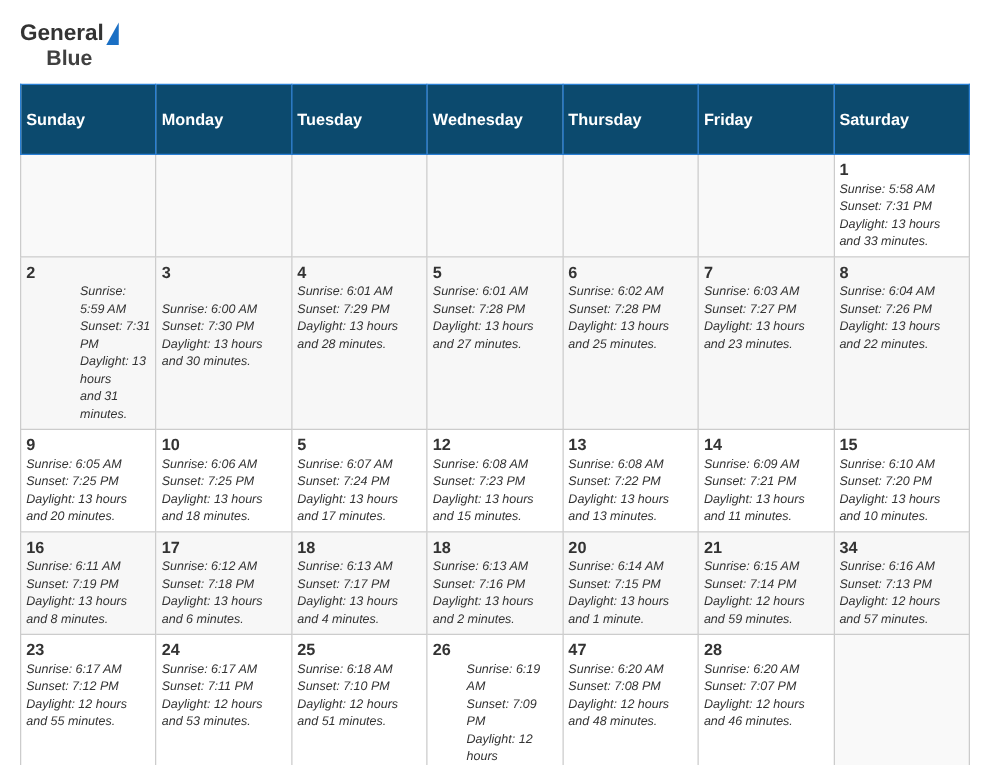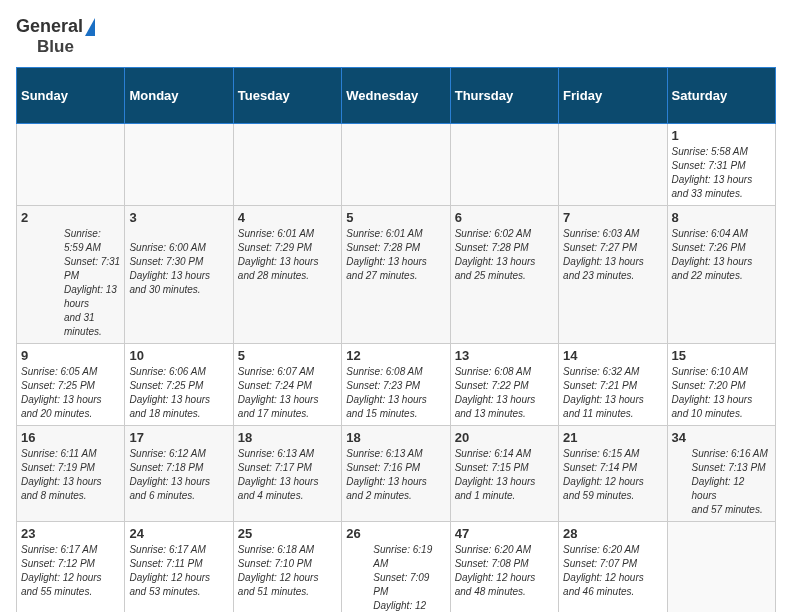--- a/index.html
+++ b/index.html
@@ -229,21 +229,21 @@
         </td>
         <td>
           <span class="day-number">13</span>
           <div class="day-info" style="white-space: pre-line;">Sunrise: 6:08 AM
 Sunset: 7:22 PM
 Daylight: 13 hours
 and 13 minutes.</div>
         </td>
         <td>
           <span class="day-number">14</span>
-          <div class="day-info" style="white-space: pre-line;">Sunrise: 6:32 AM
+          <div class="day-info" style="white-space: pre-line;">Sunrise: 6:09 AM
 Sunset: 7:21 PM
 Daylight: 13 hours
 and 11 minutes.</div>
         </td>
         <td>
           <span class="day-number">15</span>
           <div class="day-info" style="white-space: pre-line;">Sunrise: 6:10 AM
 Sunset: 7:20 PM
 Daylight: 13 hours
 and 10 minutes.</div>
@@ -287,21 +287,21 @@
         </td>
         <td>
           <span class="day-number">21</span>
           <div class="day-info" style="white-space: pre-line;">Sunrise: 6:15 AM
 Sunset: 7:14 PM
 Daylight: 12 hours
 and 59 minutes.</div>
         </td>
         <td>
           <span class="day-number">34</span>
-          <div class="day-info" style="white-space: pre-line; margin-left: 20px;">Sunrise: 6:16 AM
+          <div class="day-info" style="white-space: pre-line;">Sunrise: 6:16 AM
 Sunset: 7:13 PM
 Daylight: 12 hours
 and 57 minutes.</div>
         </td>
       </tr>
       <tr>
         <td>
           <span class="day-number">23</span>
           <div class="day-info" style="white-space: pre-line;">Sunrise: 6:17 AM
 Sunset: 7:12 PM

